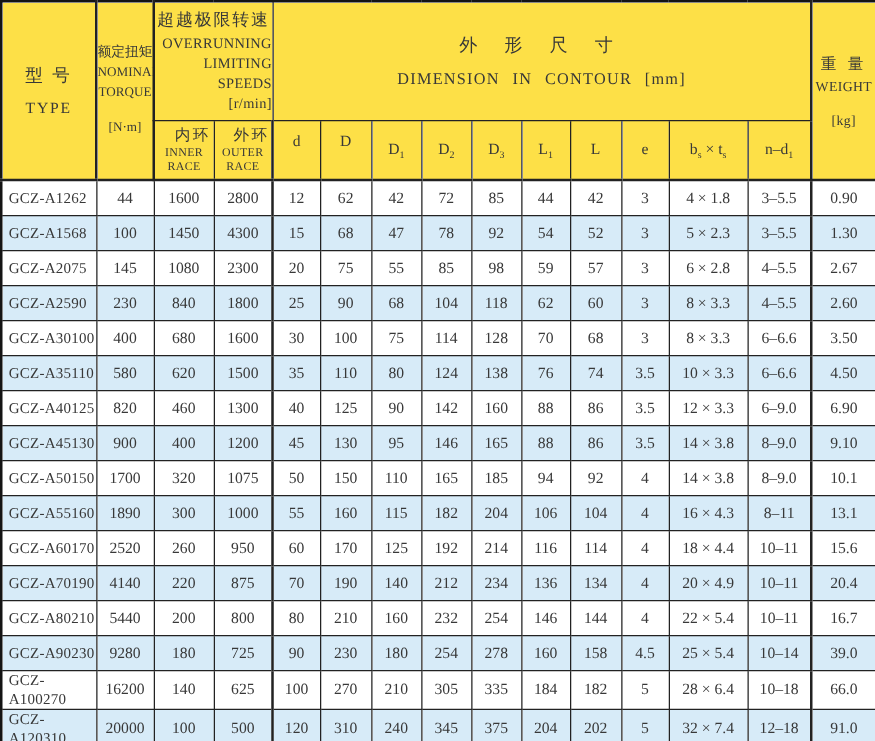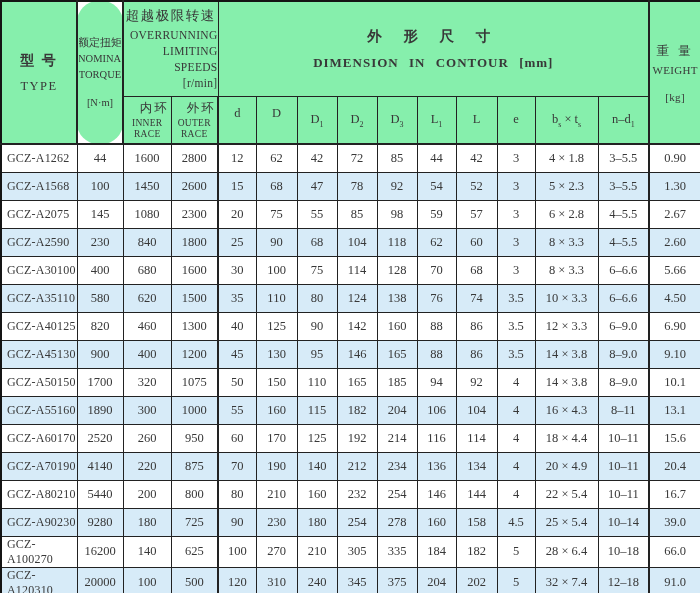--- a/index.html
+++ b/index.html
@@ -10,34 +10,34 @@
     border-collapse: collapse; table-layout: fixed;
     background: #ffffff; color: #383838;
     font-family: "Liberation Serif", "DejaVu Serif", serif;
     border: 2px solid #141414;
   }
   th, td {
     border: 1px solid #222222;
     padding: 0; text-align: center; vertical-align: middle;
     font-weight: normal; overflow: hidden;
   }
-  thead th { background: #86efac; }
+  thead th { background: #fde047; }
   th[rowspan], tr.subheader th { border-bottom-width: 2px; }
   .thick-left { border-left-width: 2px !important; }
-  .th-torque { border-left-width: 2px; border-right-width: 2px; border-radius: 21px; }
-  .th-dim { border-right-width: 2px; font-weight: bold; }
+  .th-torque { border-left-width: 2px; border-right-width: 2px; }
+  .th-dim { border-right-width: 2px; }
 
   tr.r1 { height: 95px; }
   tr.subheader { height: 48px; }
   tbody tr { height: 28px; }
   tbody td { font-size: 12.5px; background: #ffffff; }
   tbody tr.alt td { background: #d7ebf8; }
   .type-col { text-align: left; padding-left: 5px; font-size: 12px; letter-spacing: 0.2px; }
 
-  .zh-type { font-size: 14px; letter-spacing: 2px; margin-bottom: 9px; font-weight: bold; }
+  .zh-type { font-size: 14px; letter-spacing: 2px; margin-bottom: 9px; }
   .en-type { font-size: 12.5px; letter-spacing: 1.5px; }
 
   .th-torque div { font-size: 10.5px; margin: 3px 0; line-height: 13px; }
   .th-torque .zh-sm { font-size: 11px; }
   .unit-gap { margin-top: 15px !important; }
 
   .th-speeds .zh-md { font-size: 13.5px; letter-spacing: 1.5px; margin-bottom: 2px; }
   .th-speeds .en-md { font-size: 11.5px; line-height: 16px; letter-spacing: 0.3px; text-align: right; }
 
   .th-dim .zh-lg { font-size: 14.5px; letter-spacing: 9px; margin-bottom: 9px; }
@@ -165,21 +165,21 @@
           <td>42</td>
           <td>3</td>
           <td>4 × 1.8</td>
           <td>3–5.5</td>
           <td class="thick-left">0.90</td>
         </tr>
         <tr class="alt">
           <td class="type-col">GCZ-A1568</td>
           <td>100</td>
           <td>1450</td>
-          <td>2600</td>
+          <td>4300</td>
           <td class="thick-left">15</td>
           <td>68</td>
           <td>47</td>
           <td>78</td>
           <td>92</td>
           <td>54</td>
           <td>52</td>
           <td>3</td>
           <td>5 × 2.3</td>
           <td>3–5.5</td>
@@ -227,21 +227,21 @@
           <td class="thick-left">30</td>
           <td>100</td>
           <td>75</td>
           <td>114</td>
           <td>128</td>
           <td>70</td>
           <td>68</td>
           <td>3</td>
           <td>8 × 3.3</td>
           <td>6–6.6</td>
-          <td class="thick-left">5.66</td>
+          <td class="thick-left">3.50</td>
         </tr>
         <tr class="alt">
           <td class="type-col">GCZ-A35110</td>
           <td>580</td>
           <td>620</td>
           <td>1500</td>
           <td class="thick-left">35</td>
           <td>110</td>
           <td>80</td>
           <td>124</td>

